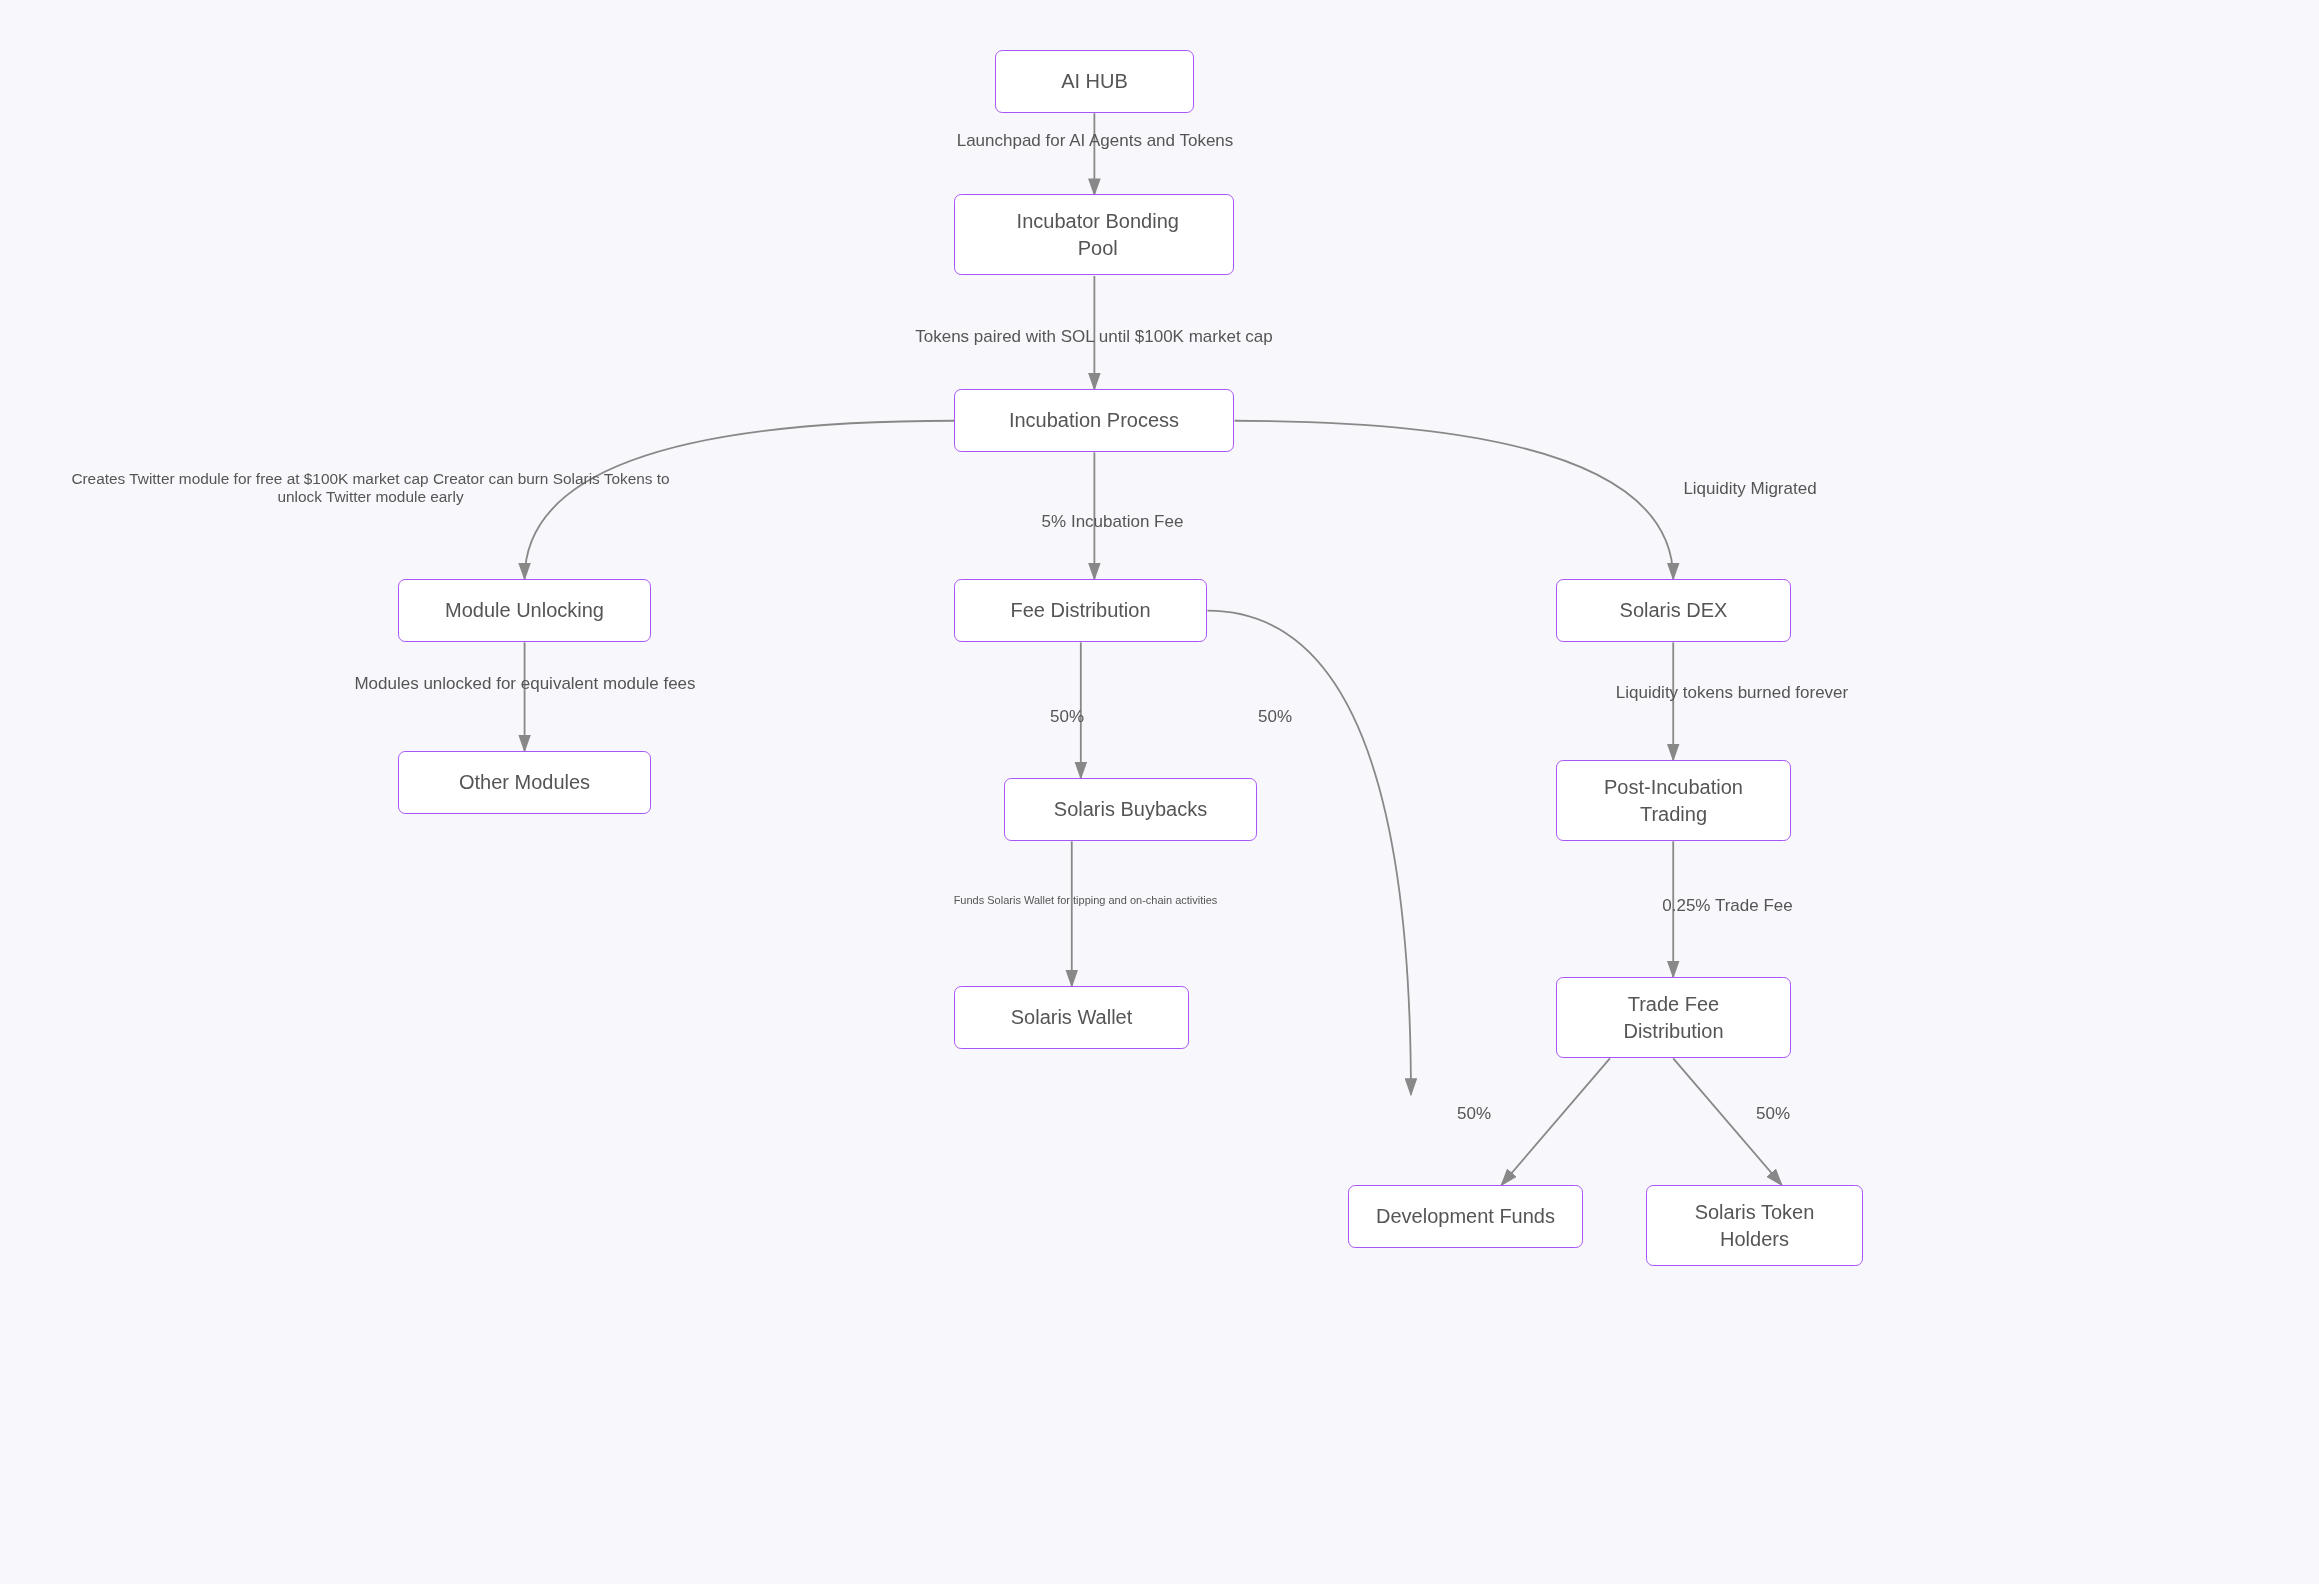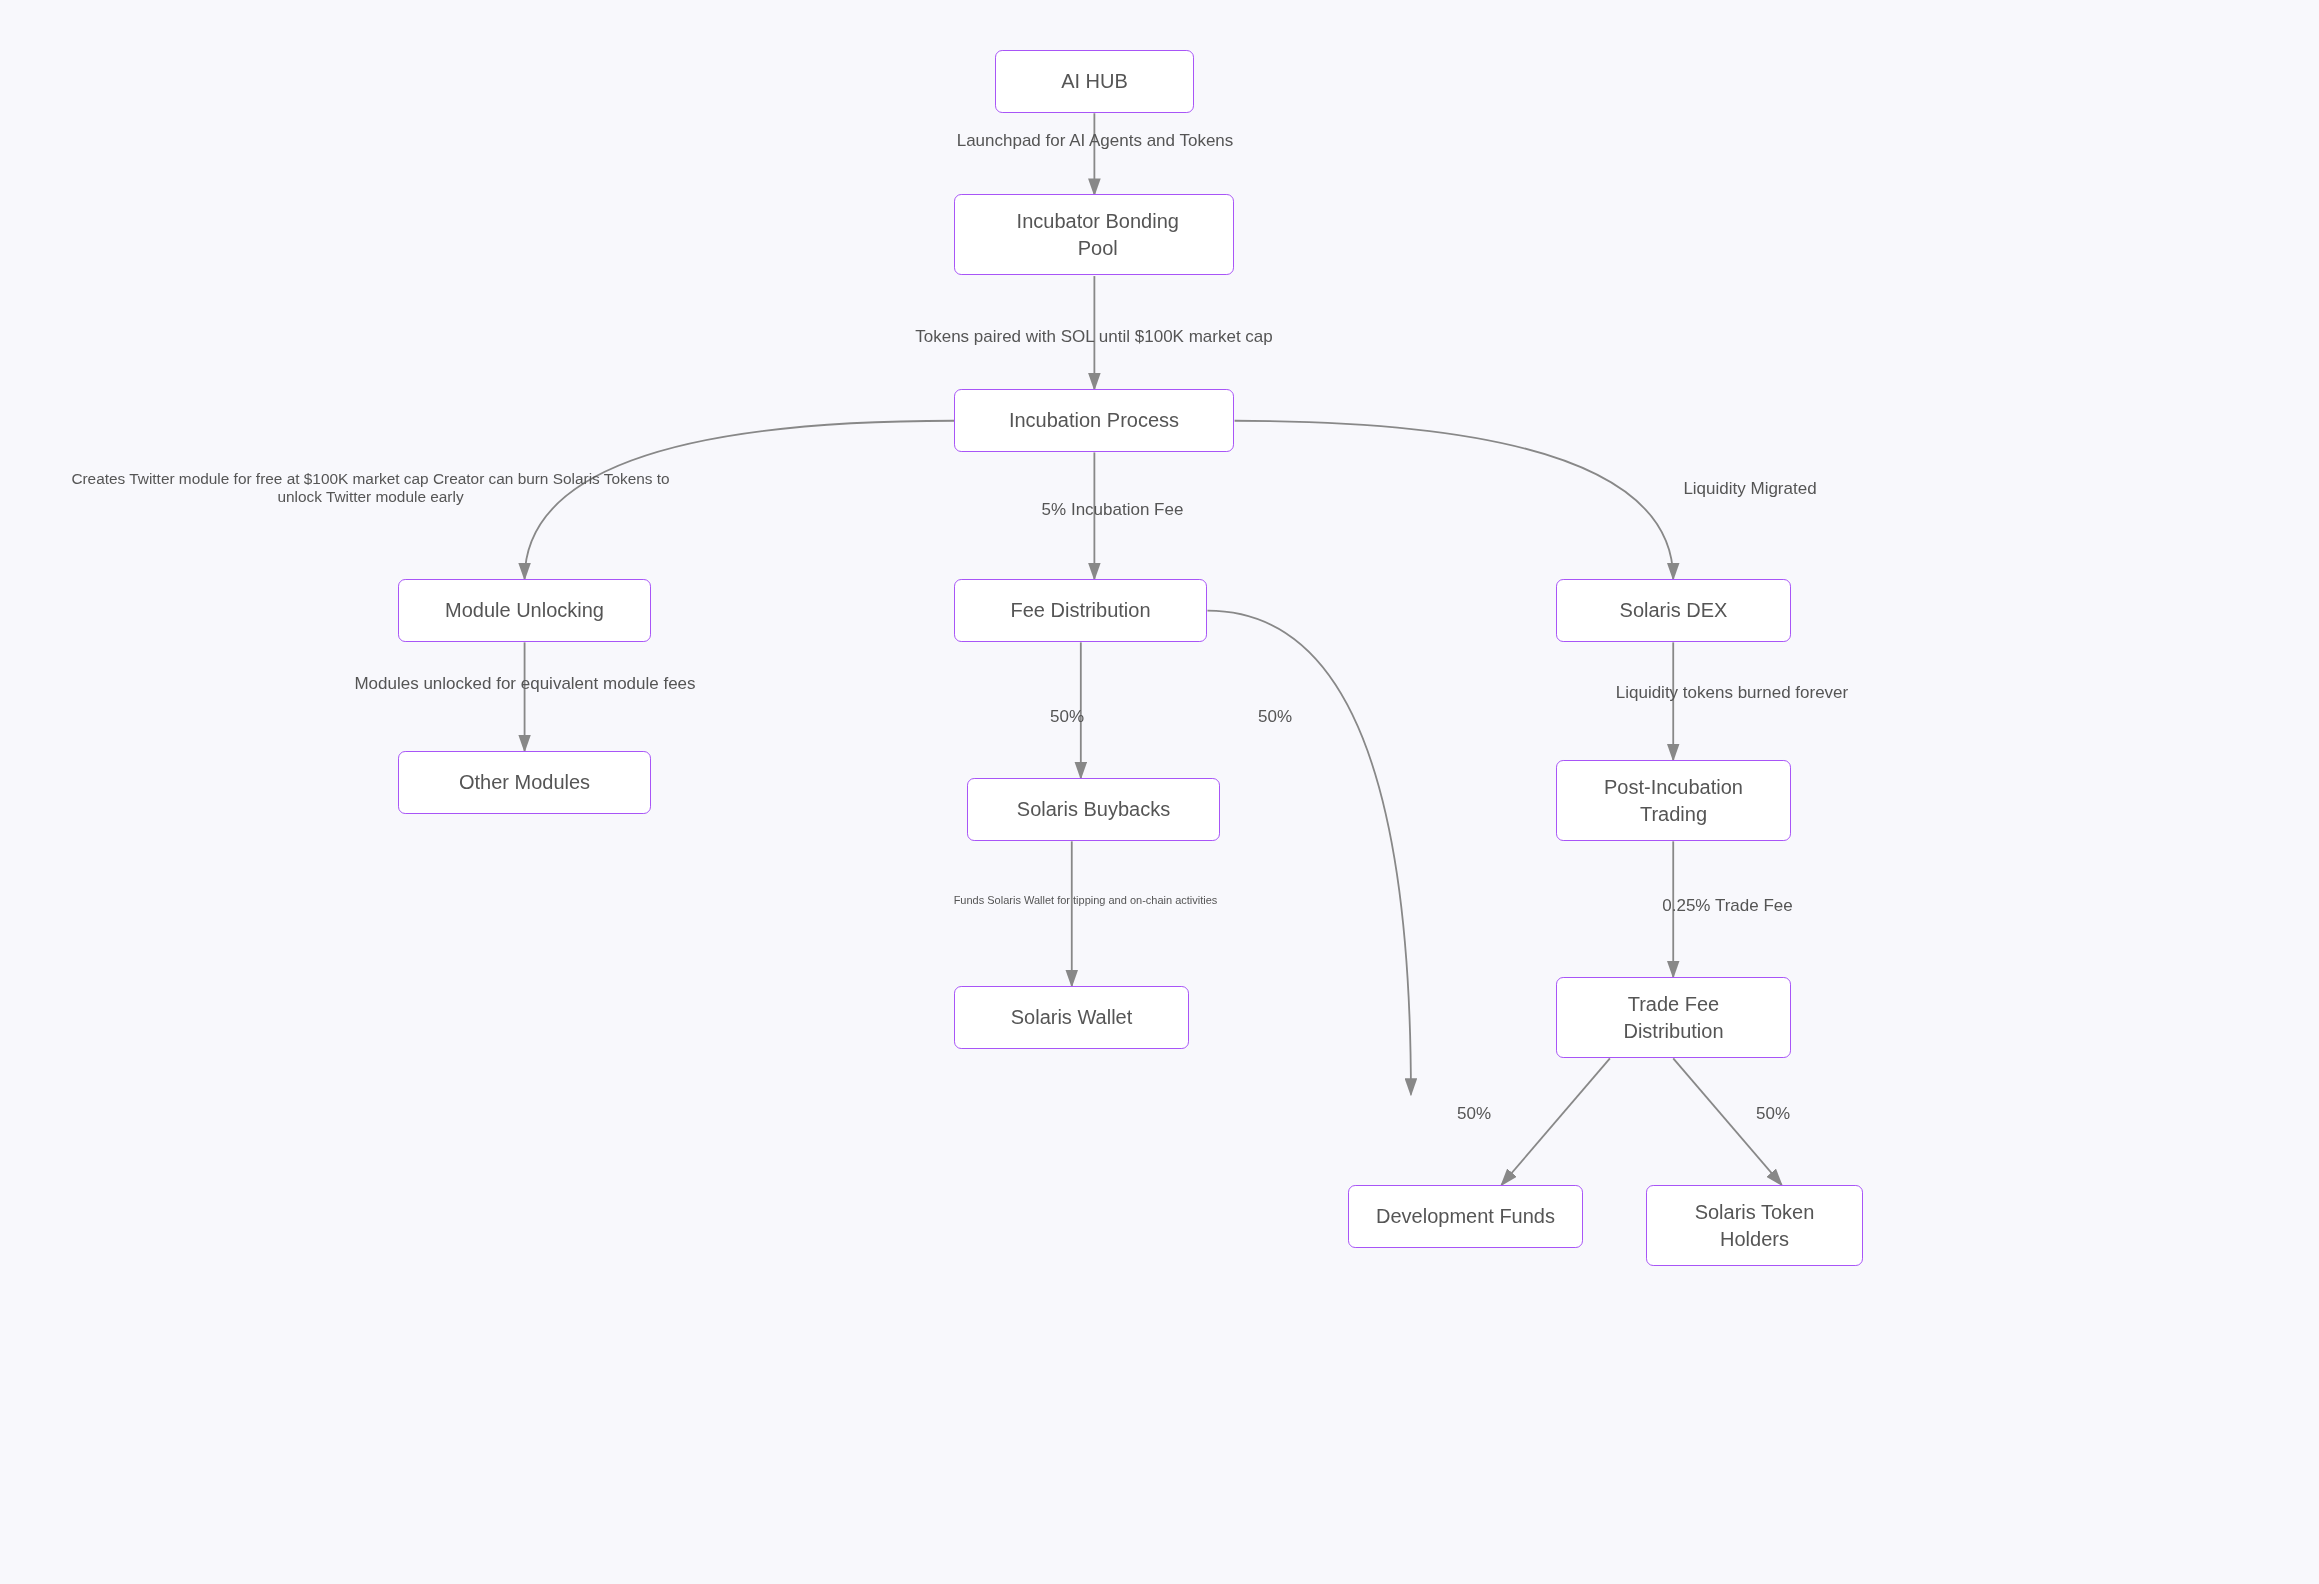--- a/index.html
+++ b/index.html
@@ -107,21 +107,21 @@
   </div>
 
   <div class="node" style="left:398px; top:579px; width:253px; height:63px;">
     <span>Module Unlocking</span>
   </div>
 
   <div class="node" style="left:954px; top:579px; width:253px; height:63px;">
     <span>Fee Distribution</span>
   </div>
 
-  <div class="node" style="left:967px; top:778px; width:253px; height:63px;">
+  <div class="node" style="left:1004px; top:778px; width:253px; height:63px;">
     <span>Solaris Buybacks</span>
   </div>
 
   <div class="node" style="left:1556px; top:579px; width:235px; height:63px;">
     <span>Solaris DEX</span>
   </div>
 
   <div class="node" style="left:954px; top:986px; width:235px; height:63px;">
     <span>Solaris Wallet</span>
   </div>
@@ -151,21 +151,21 @@
   </div>
 
   <div class="label" style="left:54px; top:470px; width:633px; font-size:15.4px;">
     <span>Creates Twitter module for free at $100K market cap Creator can burn Solaris Tokens to unlock Twitter module early</span>
   </div>
 
   <div class="label" style="left:335px; top:674px; width:380px;">
     <span>Modules unlocked for equivalent module fees</span>
   </div>
 
-  <div class="label" style="left:1022px; top:500px; width:181px;">
+  <div class="label" style="left:1022px; top:512px; width:181px;">
     <span>5% Incubation Fee</span>
   </div>
 
   <div class="label" style="left:1031px; top:707px; width:72px;">
     <span>50%</span>
   </div>
 
   <div class="label" style="left:1239px; top:707px; width:72px;">
     <span>50%</span>
   </div>

